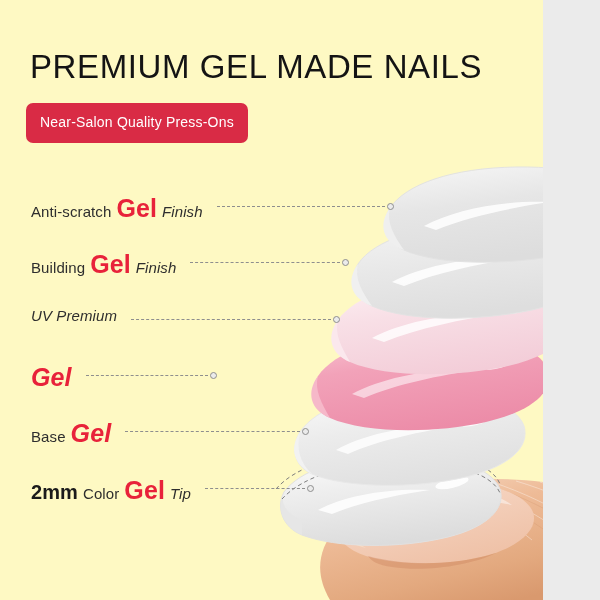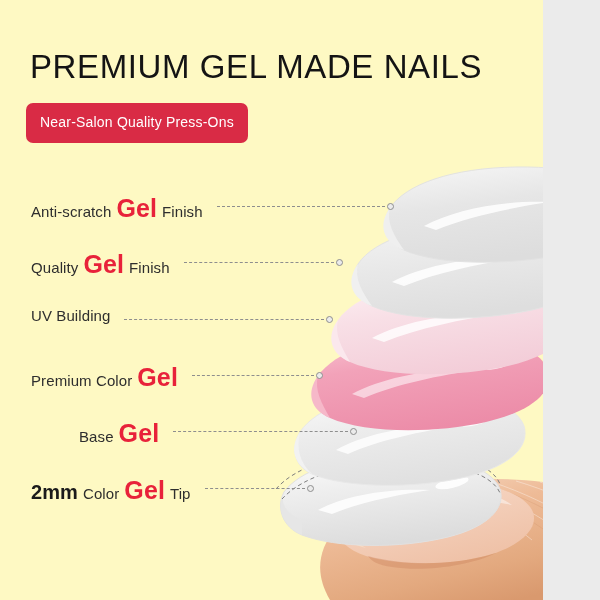--- a/index.html
+++ b/index.html
@@ -64,21 +64,21 @@
     font-size: 15px;
     color: #2e2e2e;
     letter-spacing: 0.1px;
     margin-left: 31px;
     display: inline-flex;
     align-items: baseline;
   }
   .label .w {
     margin-right: 5px;
   }
-  .label .w:last-child { margin-right: 8px; }
+  .label .w:last-child { margin-right: 8px; font-style: italic; }
   .label .gel {
     color: #e8223a;
     font-weight: bold;
     font-size: 25px;
   }
   .label .strong {
     font-weight: bold;
     color: #1b1b1b;
     font-size: 20px;
   }
@@ -274,46 +274,45 @@
           <span class="w">Anti-scratch</span>
           <span class="w gel">Gel</span>
           <span class="w">Finish</span>
         </span>
         <span class="leader" style="width: 168px;">
           <span class="dot"></span>
         </span>
       </div>
       <div class="row" style="top: 250px;">
         <span class="label">
-          <span class="w">Quality</span>
+          <span class="w">Building</span>
           <span class="w gel">Gel</span>
           <span class="w">Finish</span>
         </span>
         <span class="leader" style="width: 150px;">
           <span class="dot"></span>
         </span>
       </div>
       <div class="row" style="top: 307px;">
         <span class="label">
-          <span class="w">UV Building</span>
+          <span class="w">UV Premium</span>
         </span>
         <span class="leader" style="width: 200px;">
           <span class="dot"></span>
         </span>
       </div>
       <div class="row" style="top: 363px;">
         <span class="label">
-          <span class="w">Premium Color</span>
           <span class="w gel">Gel</span>
         </span>
         <span class="leader" style="width: 122px;">
           <span class="dot"></span>
         </span>
       </div>
-      <div class="row" style="top: 419px; padding-left: 48px;">
+      <div class="row" style="top: 419px;">
         <span class="label">
           <span class="w">Base</span>
           <span class="w gel">Gel</span>
         </span>
         <span class="leader" style="width: 175px;">
           <span class="dot"></span>
         </span>
       </div>
       <div class="row" style="top: 476px;">
         <span class="label">

